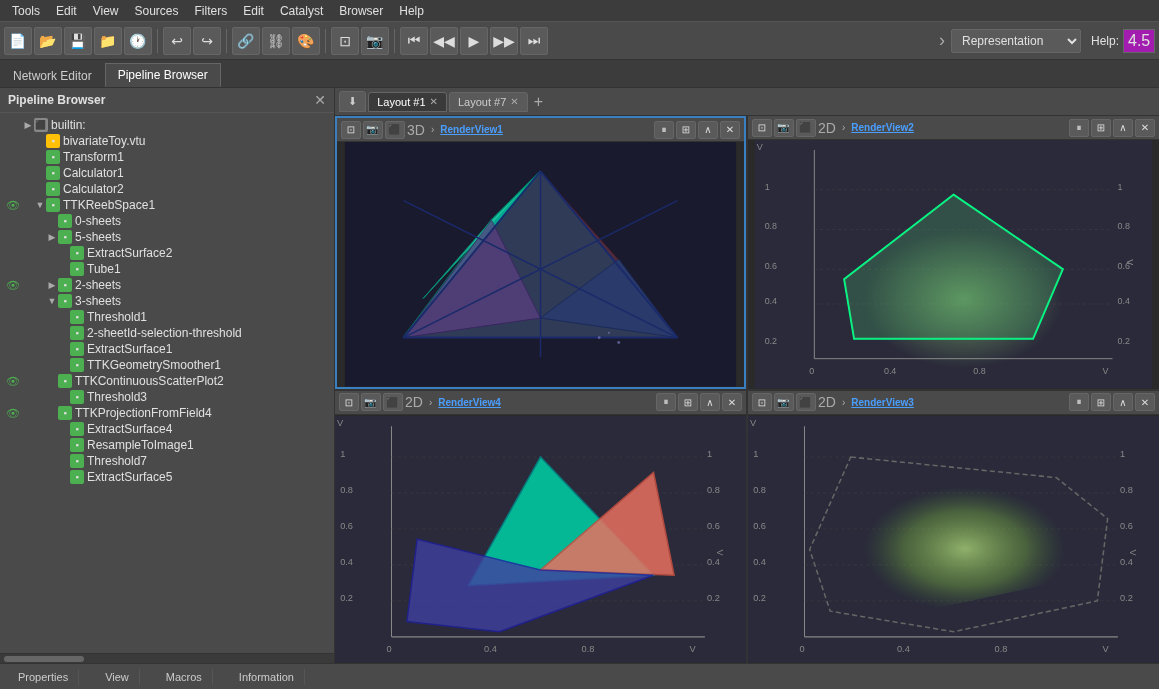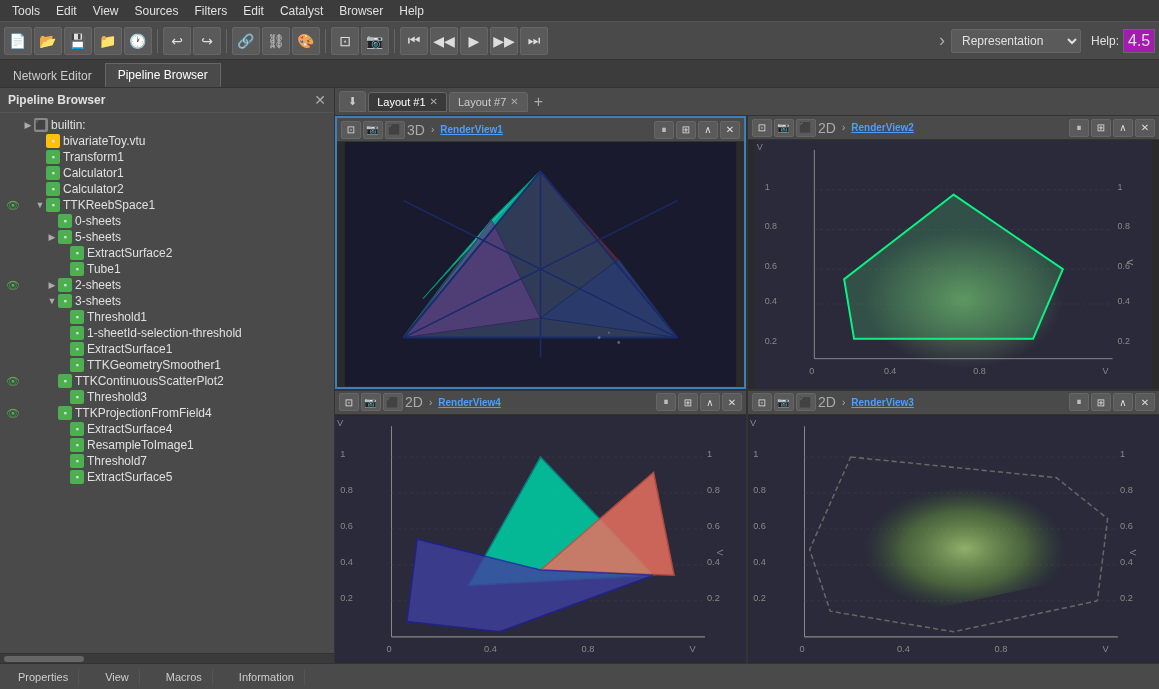--- a/index.html
+++ b/index.html
@@ -239,21 +239,21 @@
         <span class="tree-toggle"></span>
         <span class="tree-icon icon-green">▪</span>
         <span>Threshold1</span>
       </div>
 
       <div class="tree-item">
         <div class="vis-col"></div>
         <span class="tree-indent" style="width:36px"></span>
         <span class="tree-toggle"></span>
         <span class="tree-icon icon-green">▪</span>
-        <span>1-sheetId-selection-threshold</span>
+        <span>2-sheetId-selection-threshold</span>
       </div>
 
       <div class="tree-item">
         <div class="vis-col"></div>
         <span class="tree-indent" style="width:36px"></span>
         <span class="tree-toggle"></span>
         <span class="tree-icon icon-green">▪</span>
         <span>ExtractSurface1</span>
       </div>
 

